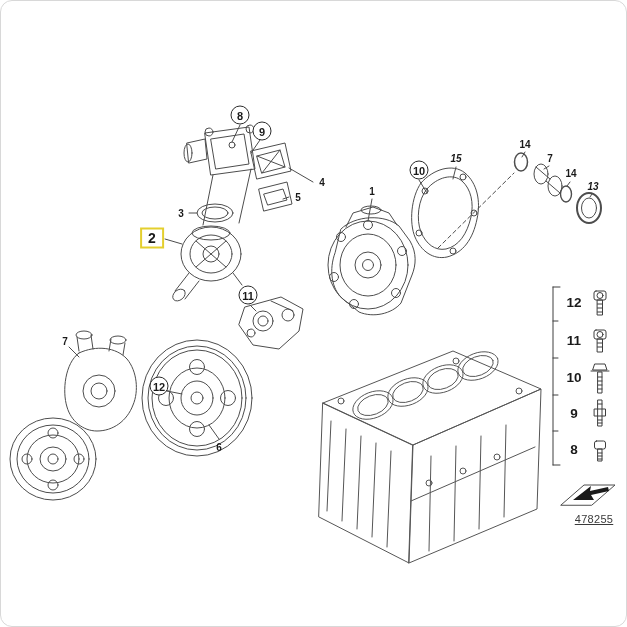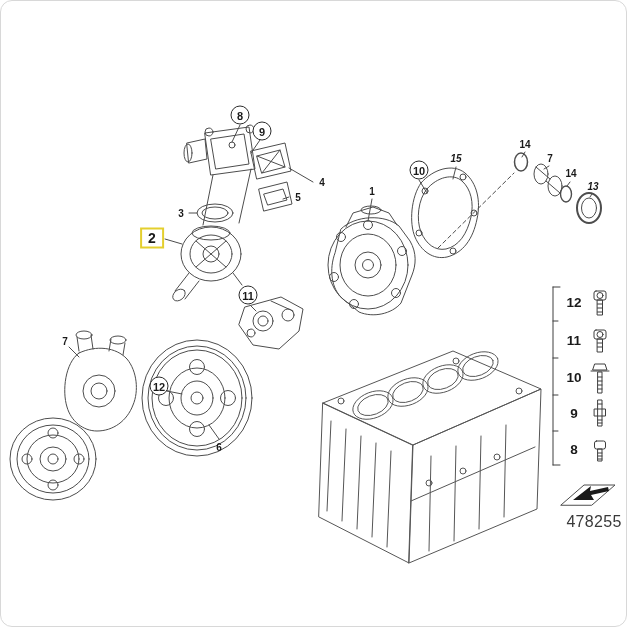--- a/index.html
+++ b/index.html
@@ -23,21 +23,21 @@
     background:#fff;display:flex;align-items:center;justify-content:center;
     font-size:11px;font-weight:700;box-sizing:border-box;
   }
   .callout.box{
     font-weight:700;font-size:14px;background:#fff;
     border:2px solid var(--highlight,#e4cf2e);padding:0 6px;line-height:17px;
   }
   .callout.legend{font-weight:700;font-size:13.5px;}
   .diagram-id{
     position:absolute;left:560px;top:512px;width:66px;text-align:center;
-    font-size:16px;color:#3a3a3a;letter-spacing:.3px;
+    font-size:11px;color:#3a3a3a;letter-spacing:.3px;text-decoration:underline;
   }
 </style>
 </head>
 <body>
 
 <div class="stage">
 
   <svg class="lineart" width="627" height="627" viewBox="0 0 627 627" fill="none" stroke="#4d4d4d" stroke-width="1" stroke-linejoin="round" stroke-linecap="round">
 
     <g>

